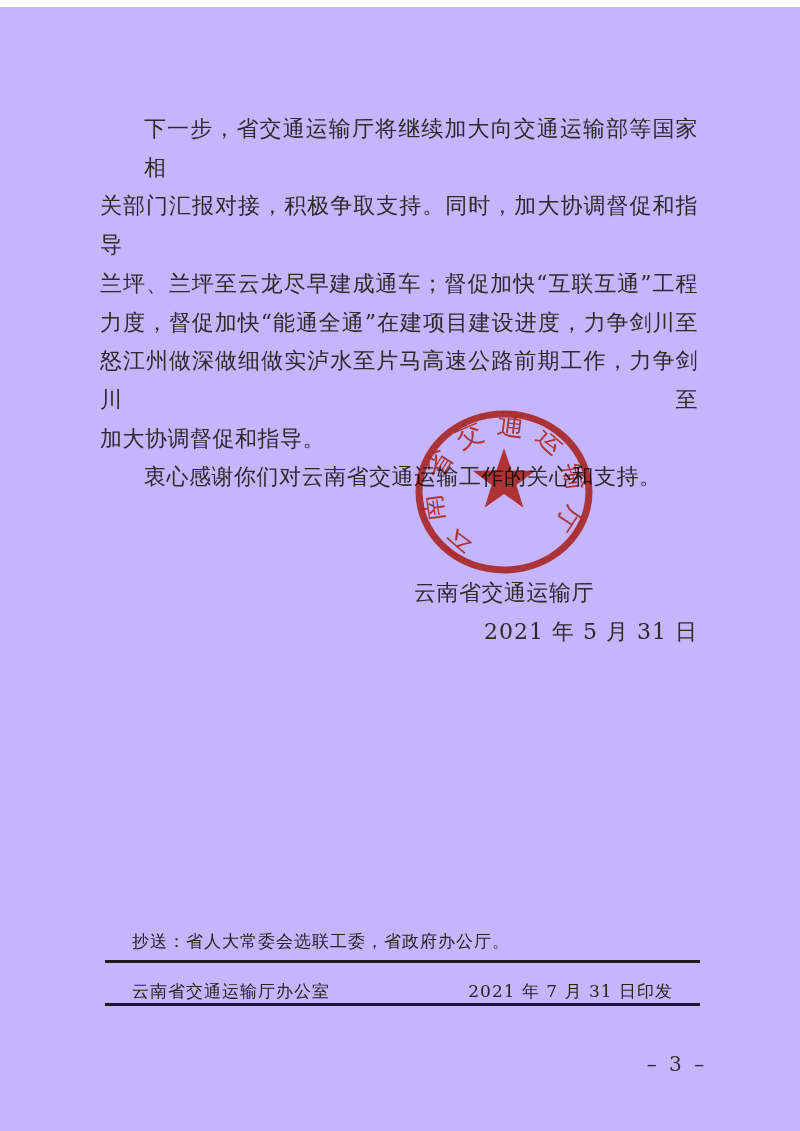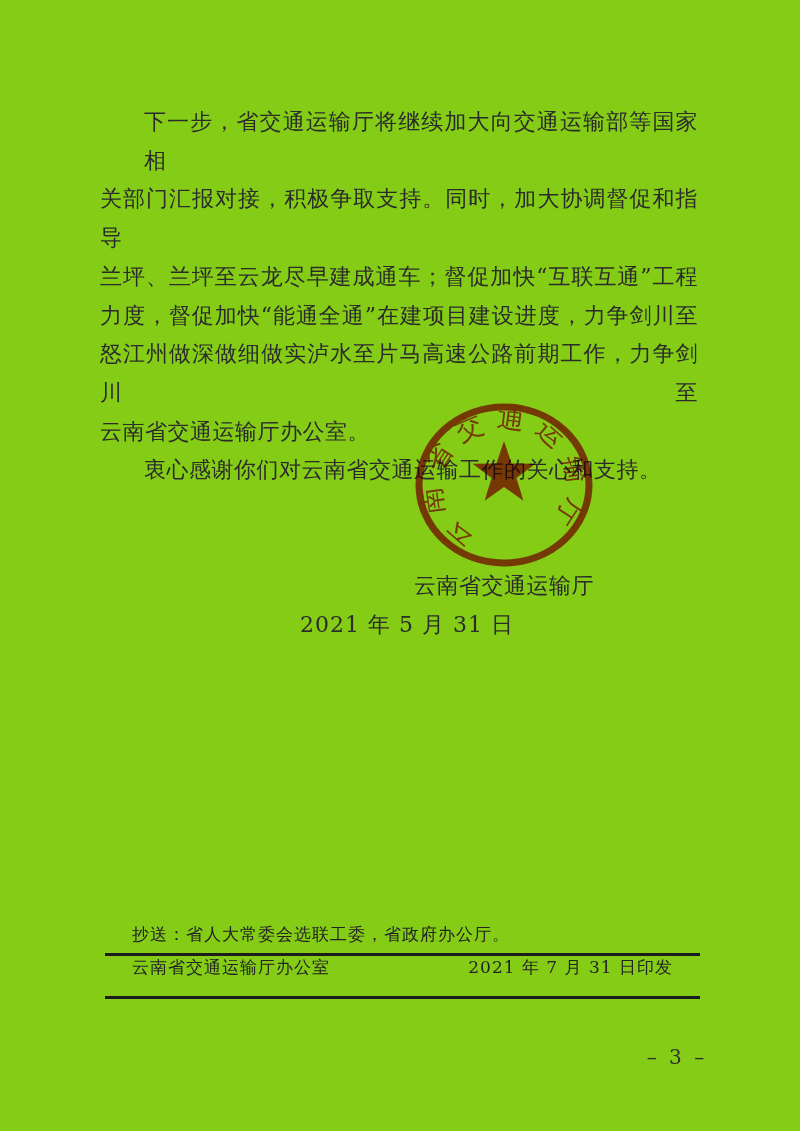--- a/index.html
+++ b/index.html
@@ -5,42 +5,43 @@
   html, body { margin: 0; padding: 0; }
   body {
     width: 800px; height: 1131px;
     background: #ffffff;
     font-family: "DejaVu Serif", "Liberation Serif", serif;
     position: relative;
     overflow: hidden;
   }
   .page {
     position: absolute; inset: 0;
-    background: #84cc16;
+    background: #c4b5fd;
     color: #272727;
+    margin-top: 7px;
   }
   
   .content {
     position: absolute;
     left: 100px; top: 103px; width: 598px;
     font-size: 22px;
     line-height: 38.7px;
     color: #2b2b2b;
     letter-spacing: 0.5px;
   }
   .line { white-space: nowrap; }
   .stretch {
     white-space: normal;
     text-align: justify;
     text-align-last: justify;
   }
   .indent { padding-left: 44px; }
   .spacer2 { height: 77.4px; }
   .sig-line   { text-align: center; padding-left: 210px; }
-  .date-line  { text-align: left; padding-left: 200px; letter-spacing: 1px; }
+  .date-line  { text-align: right; padding-left: 200px; letter-spacing: 1px; }
   .contact-line { padding-left: 38px; letter-spacing: 0.5px; }
 
   
   .seal {
     position: absolute; left: 410px; top: 396px;
     width: 190px; height: 182px;
     mix-blend-mode: multiply;
     opacity: 0.93;
     pointer-events: none;
   }
@@ -52,42 +53,42 @@
     letter-spacing: 1px;
   }
   .rule {
     position: absolute; left: 105px; width: 595px;
     background: #1c1c1c;
   }
   .rule-top { top: 953px; height: 3px; }
   .rule-bottom { top: 996px; height: 3px; }
   .office-row {
     position: absolute; left: 105px; top: 956px; width: 595px; height: 40px;
-    display: flex; justify-content: space-between; align-items: flex-start;
+    display: flex; justify-content: space-between; align-items: flex-end;
     box-sizing: border-box; padding: 0 27px 0 27px;
     font-size: 17px; color: #232323; letter-spacing: 1px;
   }
   .page-number {
     position: absolute; left: 638px; top: 1044px; width: 78px;
     text-align: center; font-size: 20px; line-height: 26px;
     color: #2e2e2e; letter-spacing: 3px;
   }
 </style>
 </head>
 <body>
 
 <div class="page">
 
   <div class="content">
     <div class="line stretch indent">下一步，省交通运输厅将继续加大向交通运输部等国家相</div>
     <div class="line stretch">关部门汇报对接，积极争取支持。同时，加大协调督促和指导</div>
     <div class="line stretch">兰坪、兰坪至云龙尽早建成通车；督促加快“互联互通”工程</div>
     <div class="line stretch">力度，督促加快“能通全通”在建项目建设进度，力争剑川至</div>
     <div class="line stretch">怒江州做深做细做实泸水至片马高速公路前期工作，力争剑川至</div>
-    <div class="line">云南省交通运输厅办公室。</div>
+    <div class="line">加大协调督促和指导。</div>
     <div class="line indent">衷心感谢你们对云南省交通运输工作的关心和支持。</div>
 
     <div class="spacer2"></div>
 
     <div class="line sig-line">云南省交通运输厅</div>
     <div class="line date-line">2021 年 5 月 31 日</div>
   </div>
 
   <svg class="seal" viewBox="0 0 190 182" xmlns="http://www.w3.org/2000/svg">
     <defs>

